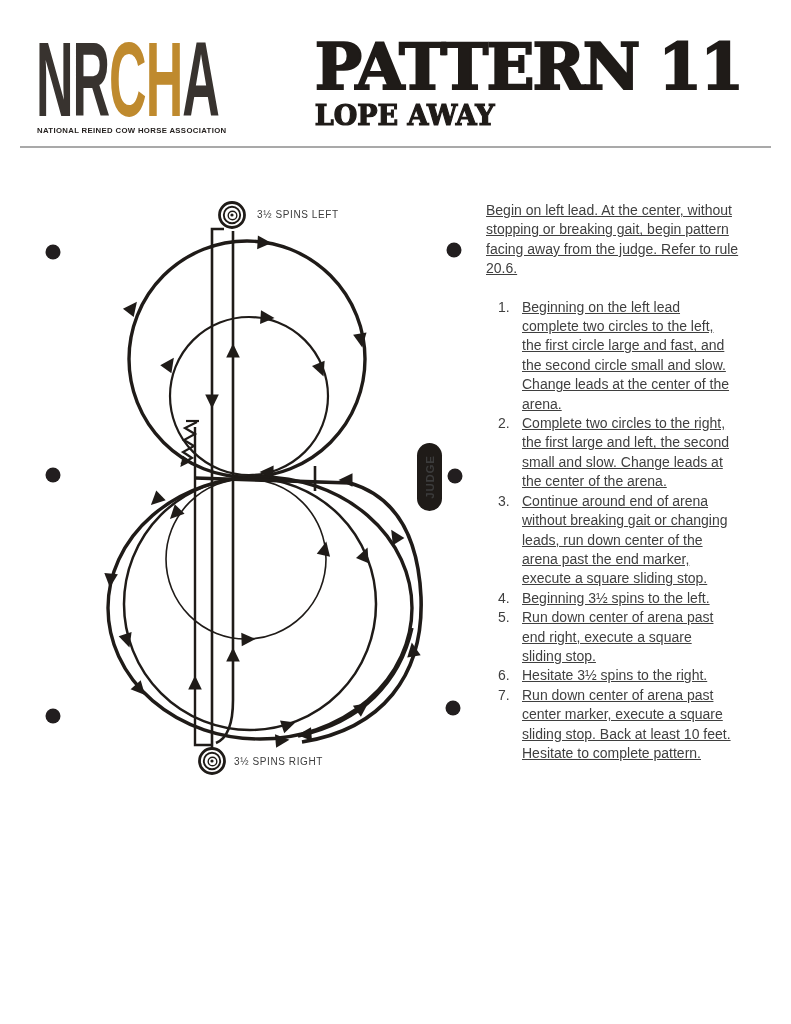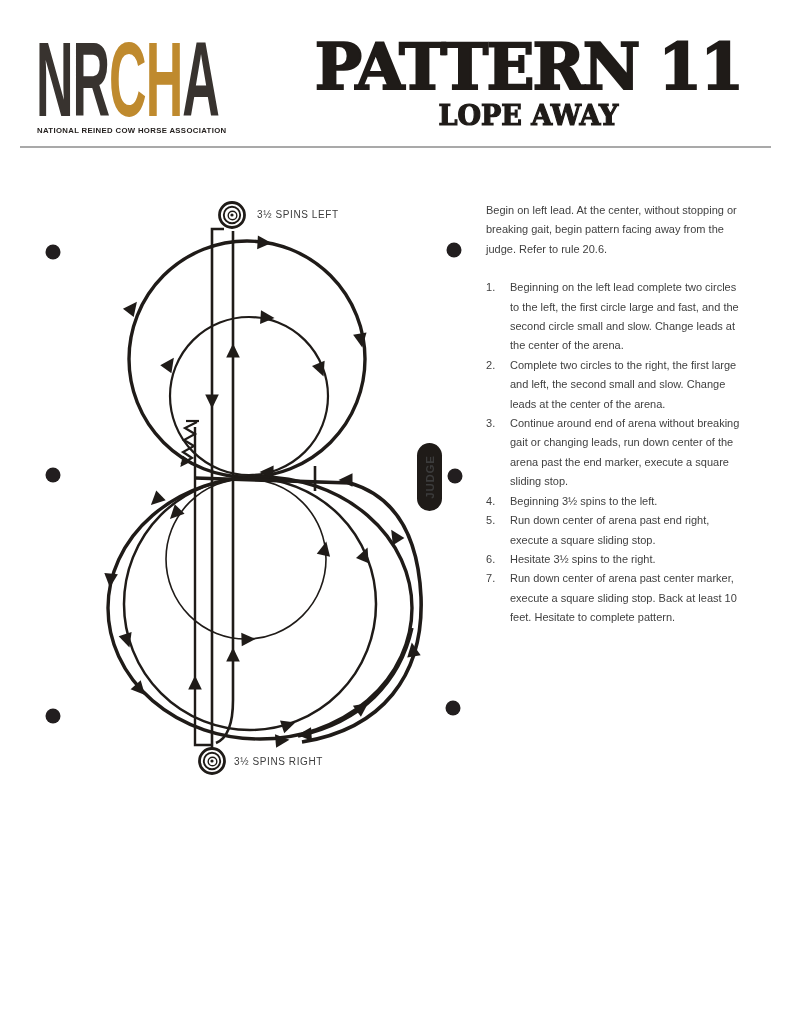--- a/index.html
+++ b/index.html
@@ -13,41 +13,41 @@
     position:absolute;left:0;top:4px;font-weight:bold;font-size:104px;line-height:1;
     transform:scale(0.50,1.02);transform-origin:left top;white-space:nowrap;
     font-family:"Liberation Sans",sans-serif;letter-spacing:-2px;
   }
   .logo-dark{color:#38332f;}
   .logo-gold{color:#bf8a2e;}
   .logo-tagline{
     position:absolute;left:1px;top:104px;font-size:8px;font-weight:bold;color:#262220;
     letter-spacing:0.35px;white-space:nowrap;transform:scaleX(0.97);transform-origin:left top;
   }
-  .title-block{position:absolute;right:49px;top:36px;text-align:center;color:#1f1b18;}
+  .title-block{position:absolute;right:49px;top:36px;text-align:left;color:#1f1b18;}
   .page-title{
     font-family:"DejaVu Serif",serif;font-weight:bold;font-size:63px;line-height:1;
     letter-spacing:-2px;-webkit-text-stroke:2px #1f1b18;
   }
   .page-subtitle{
     font-family:"DejaVu Serif",serif;font-weight:bold;font-size:27px;line-height:1;
     margin-top:3px;-webkit-text-stroke:1.2px #1f1b18;
   }
   .header-rule{position:absolute;left:20px;right:20px;top:146px;height:2px;background:#a9a9a9;}
   
   .diagram{position:absolute;left:0;top:0;}
   .diagram .stroke{fill:none;stroke:#1f1b18;}
   .diagram text{fill:#3c3c3c;}
   
   .instructions{
     position:absolute;left:486px;top:201px;width:258px;
-    font-size:11px;line-height:19.4px;color:#3f3f3f;
+    font-size:14px;line-height:19.4px;color:#3f3f3f;text-decoration:underline;
   }
   .intro{margin:0 0 19px 0;}
-  ol.steps{list-style:none;margin:0;padding:0;counter-reset:step;}
+  ol.steps{list-style:none;margin:12px;padding:0;counter-reset:step;}
   ol.steps li{counter-increment:step;position:relative;padding-left:24px;}
   ol.steps li::before{content:counter(step) ".";position:absolute;left:0;top:0;}
 </style>
 </head>
 <body>
 
 <div class="logo">
   <div class="logo-text"><span class="logo-dark">NR</span><span class="logo-gold">CH</span><span class="logo-dark">A</span></div>
   <div class="logo-tagline">NATIONAL REINED COW HORSE ASSOCIATION</div>
 </div>

